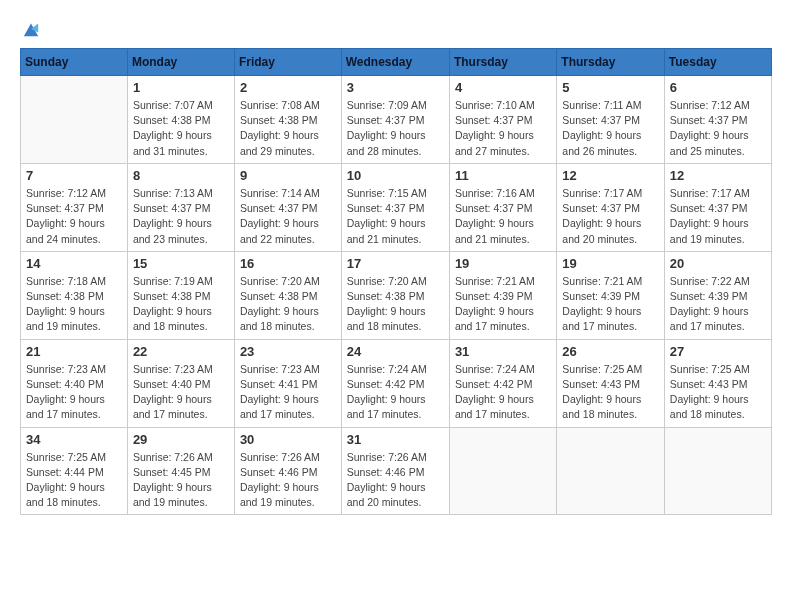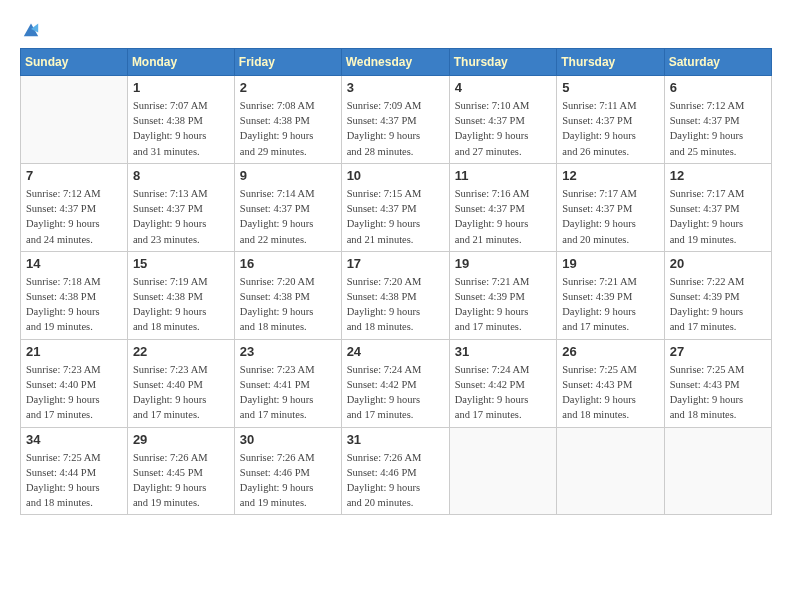--- a/index.html
+++ b/index.html
@@ -44,21 +44,21 @@
       font-size: 15px;
       color: #555;
     }
     table {
       width: 100%;
       border-collapse: collapse;
       font-size: 11px;
     }
     thead th {
       background: #3a7ec6;
-      color: #fef9c3;
+      color: #0f172a;
       padding: 6px 4px;
       text-align: left;
       font-size: 12px;
       font-weight: bold;
       border: 1px solid #2a6ab0;
     }
     tbody td {
       border: 1px solid #ccc;
       vertical-align: top;
       padding: 4px 5px;
@@ -69,21 +69,20 @@
       font-weight: bold;
       font-size: 13px;
       color: #333;
       display: block;
       margin-bottom: 3px;
     }
     .day-info {
       color: #444;
       font-size: 10.5px;
       line-height: 1.45;
-      font-family: Liberation Serif, serif;
     }
     .empty-cell {
       background: #f9f9f9;
     }
   </style>
 </head>
 <body>
 
 <div class="header">
   <div class="logo">
@@ -106,21 +105,21 @@
 
 <table>
   <thead>
     <tr>
     <th>Sunday</th>
         <th>Monday</th>
         <th>Friday</th>
         <th>Wednesday</th>
         <th>Thursday</th>
         <th>Thursday</th>
-        <th>Saturday</th>
+        <th>Tuesday</th>
       </tr>
   </thead>
   <tbody id="calendar-body">
   <tr>
         <td class="empty-cell"></td>
         <td>
           <span class="day-number">1</span>
           <div class="day-info">Sunrise: 7:07 AM<br>Sunset: 4:38 PM<br>Daylight: 9 hours<br>and 31 minutes.</div>
         </td>
         <td>

